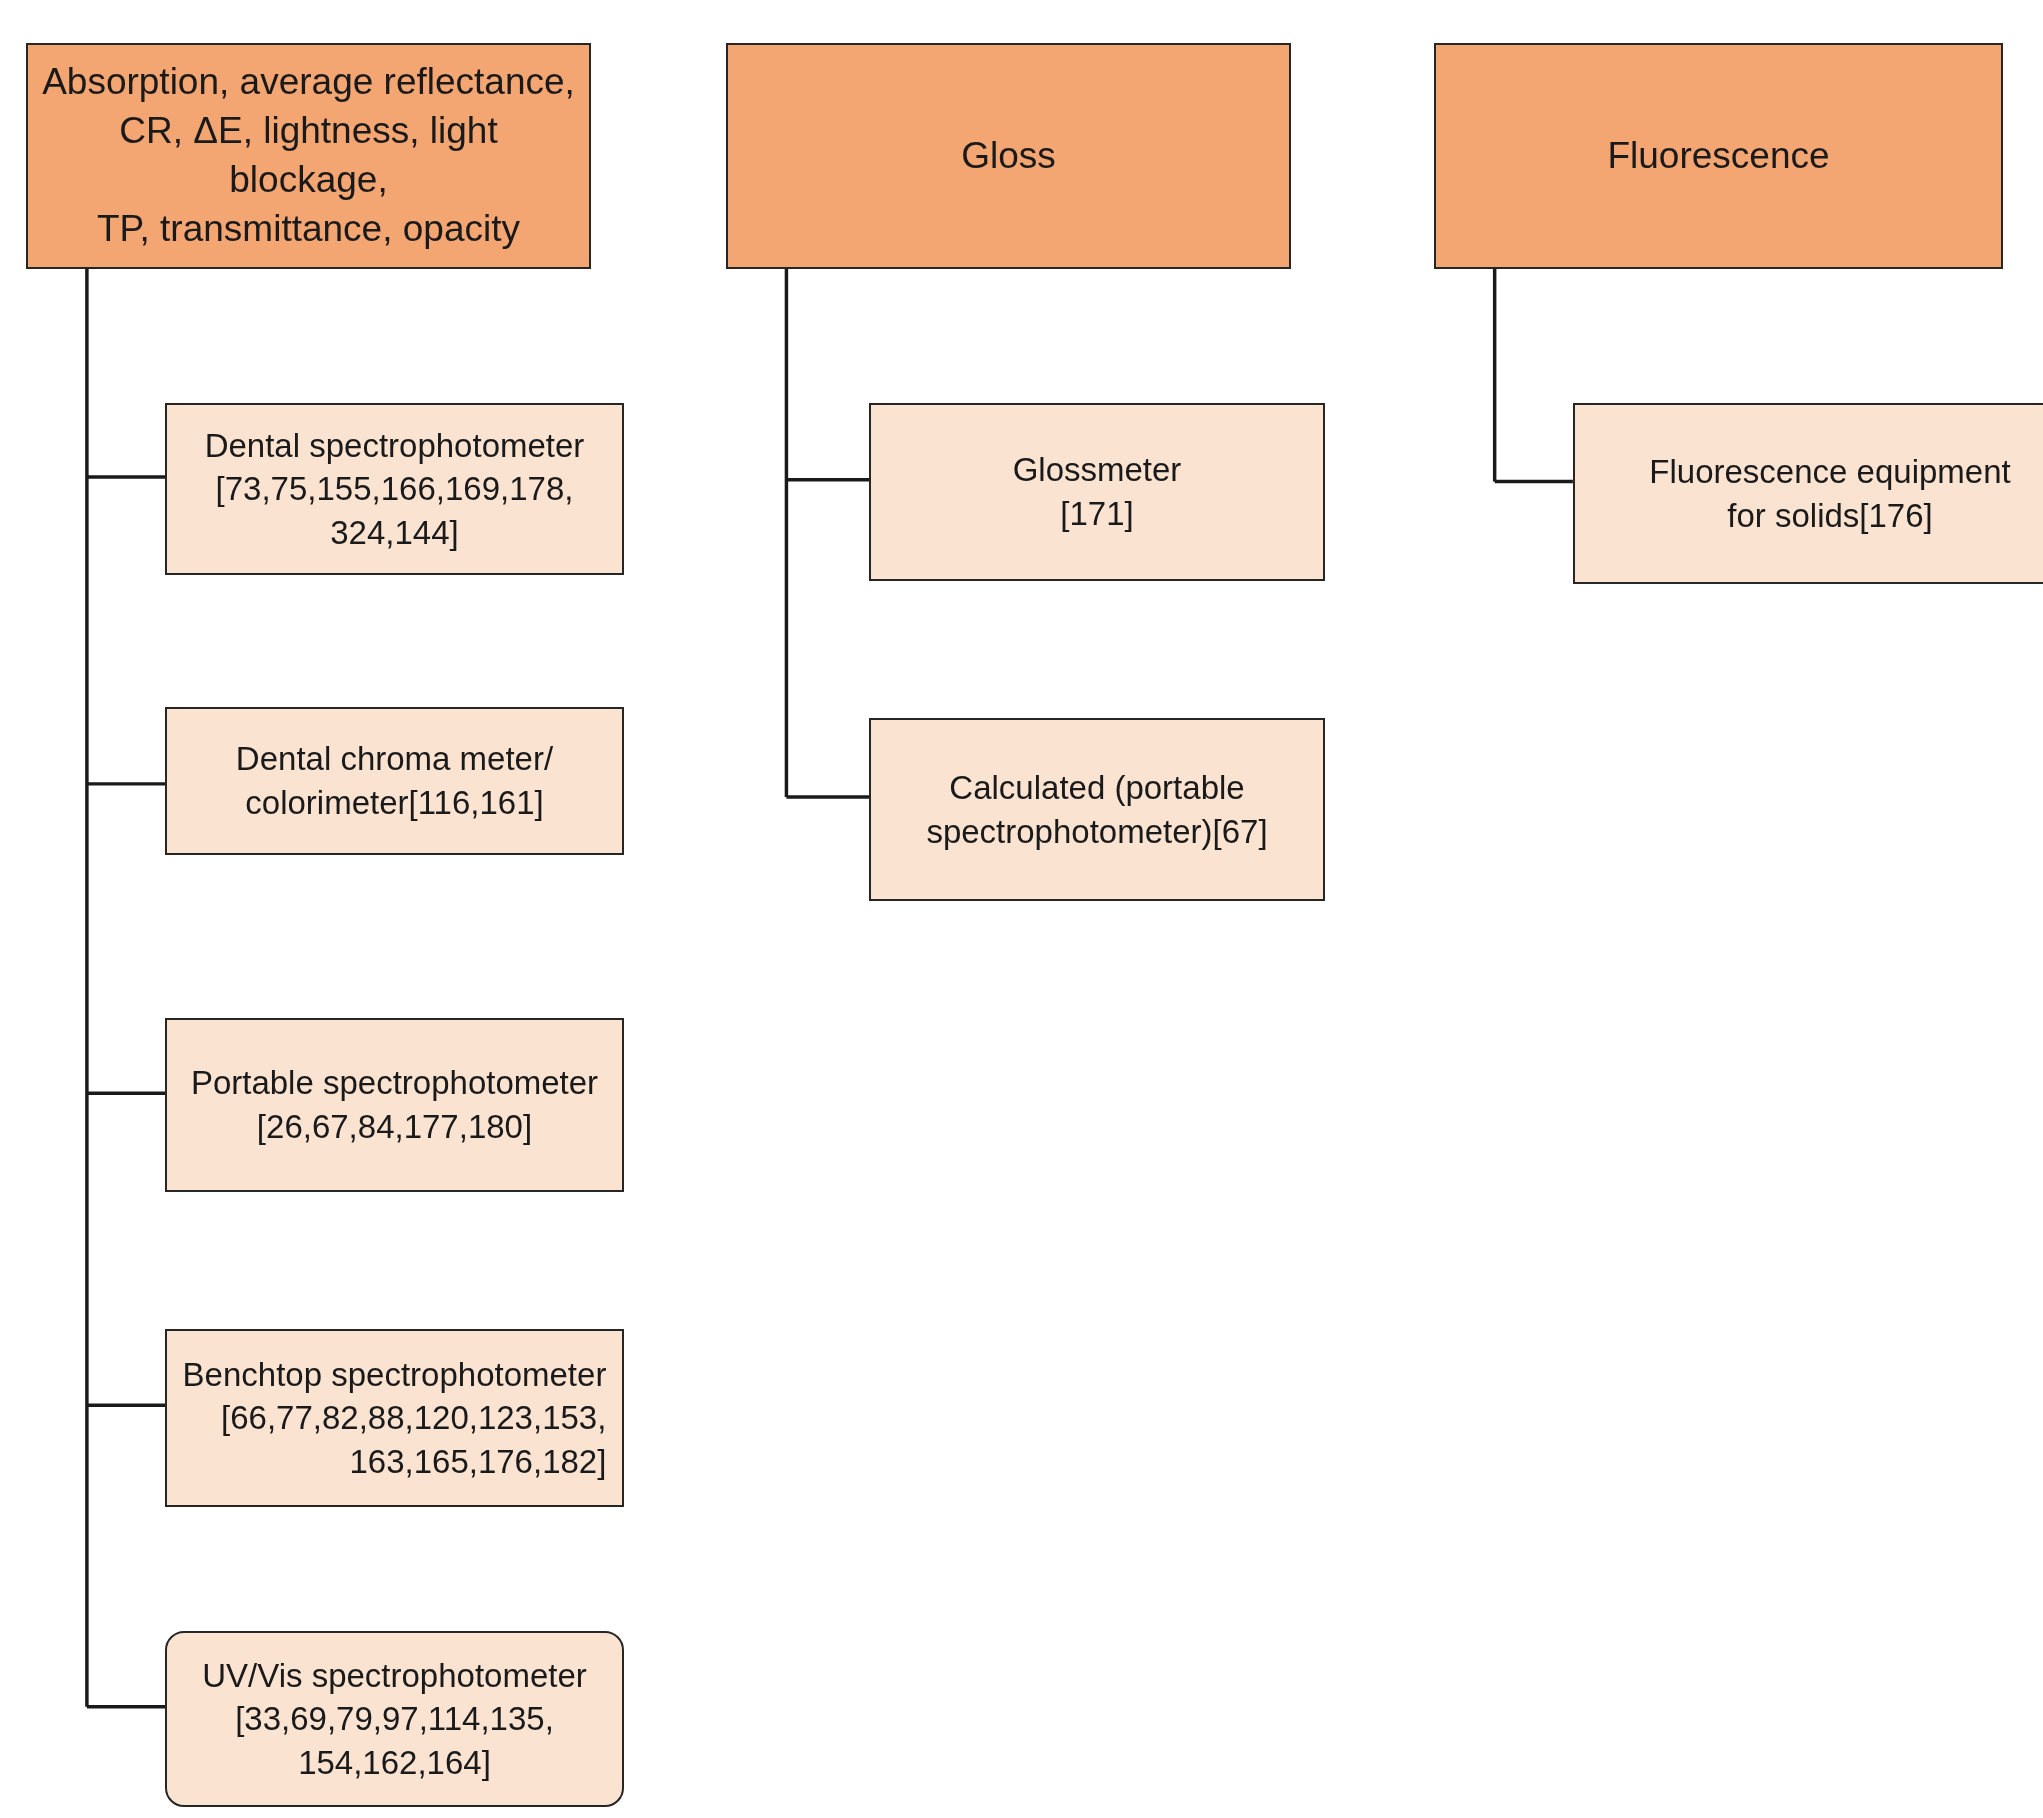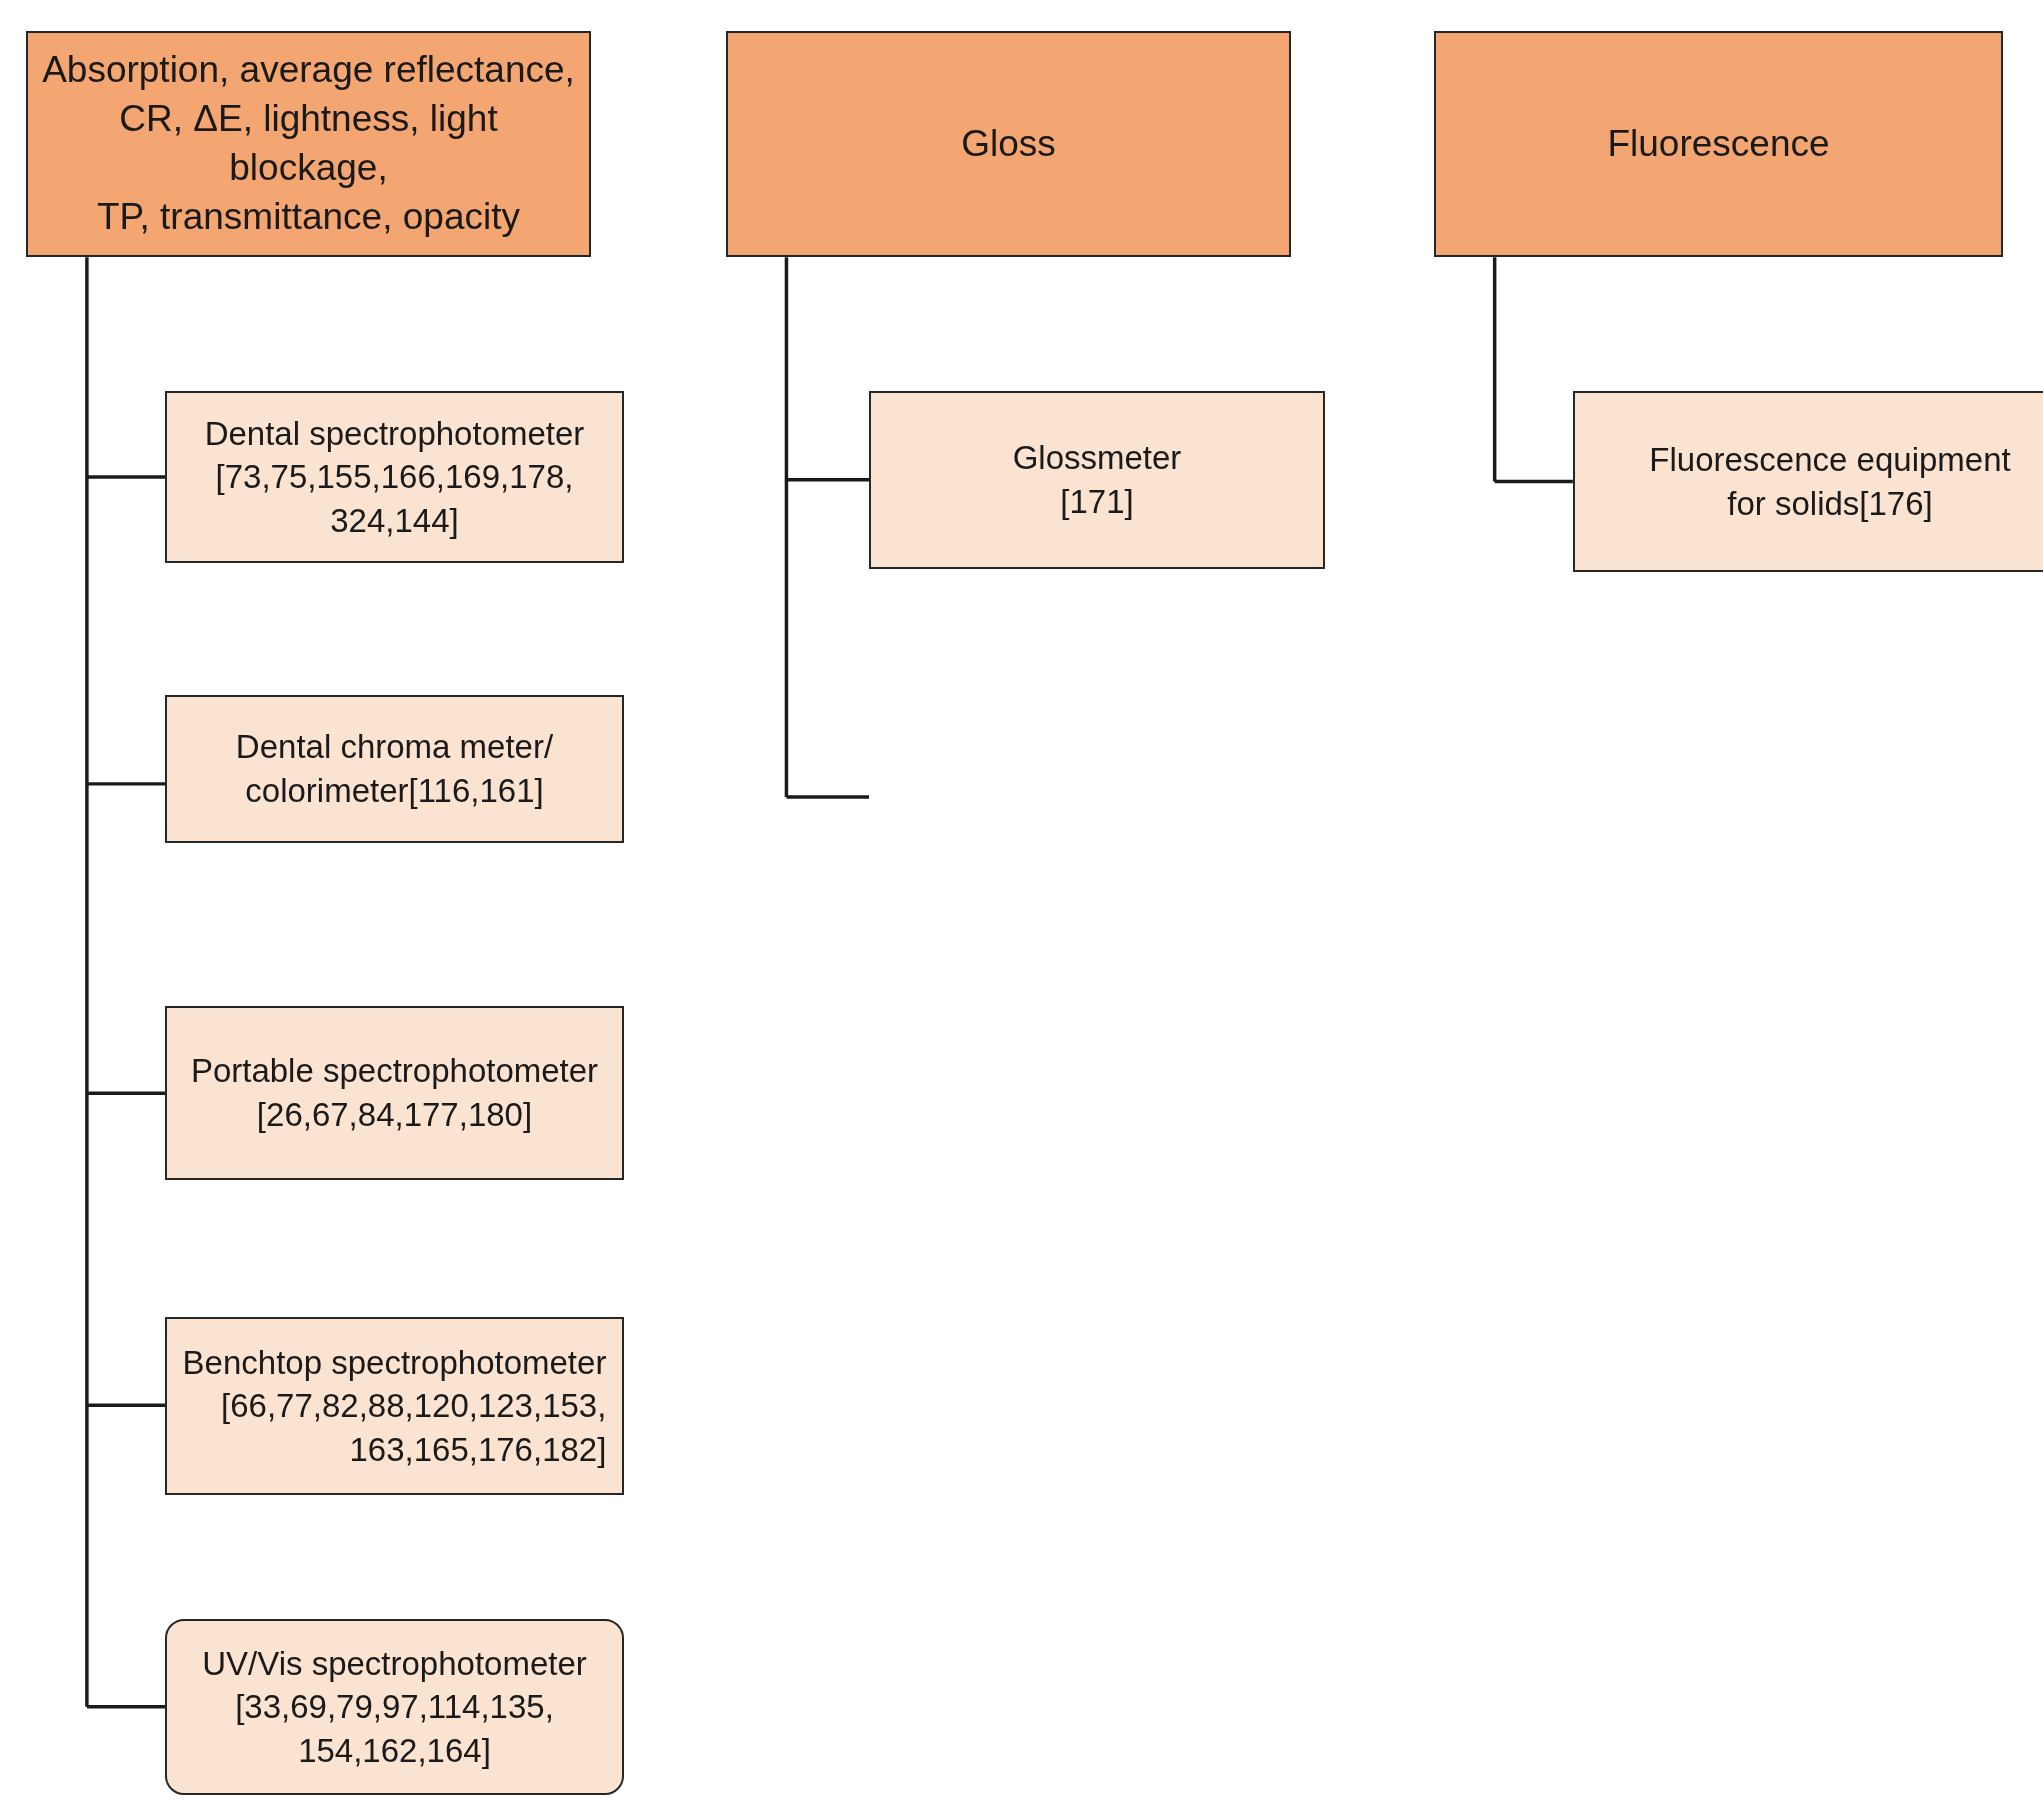--- a/index.html
+++ b/index.html
@@ -20,20 +20,21 @@
     position: absolute;
     box-sizing: border-box;
     border: 2.6px solid #262626;
     display: flex;
     align-items: center;
     justify-content: center;
     text-align: center;
     white-space: pre-line;
     padding: 5px 12px;
     line-height: 1.32;
+    margin-top: 12px;
   }
   .header-box {
     background: #f3a572;
     font-size: 37px;
   }
   .child-box {
     background: #fbe3d2;
     font-size: 33px;
   }
   .connectors {
@@ -85,20 +86,22 @@
 
   <div class="box child-box" style="left:165px; top:1619px; width:459px; height:176px;border-radius:19px;">UV/Vis spectrophotometer
 [33,69,79,97,114,135,
 154,162,164]</div>
 
   <div class="box header-box" style="left:726px; top:31px; width:565px; height:226px;">Gloss</div>
 
   <div class="box child-box" style="left:869px; top:391px; width:456px; height:178px;">Glossmeter
 [171]</div>
 
+  <div class="box child-box" style="left:869px; top:706px; width:456px; height:183px;">Calculated (portable
+spectrophotometer)[67]</div>
 
   <div class="box header-box" style="left:1434px; top:31px; width:569px; height:226px;">Fluorescence</div>
 
   <div class="box child-box" style="left:1573px; top:391px; width:514px; height:181px;">Fluorescence equipment
 for solids[176]</div>
 
 </div>
 
 
 </body></html>

